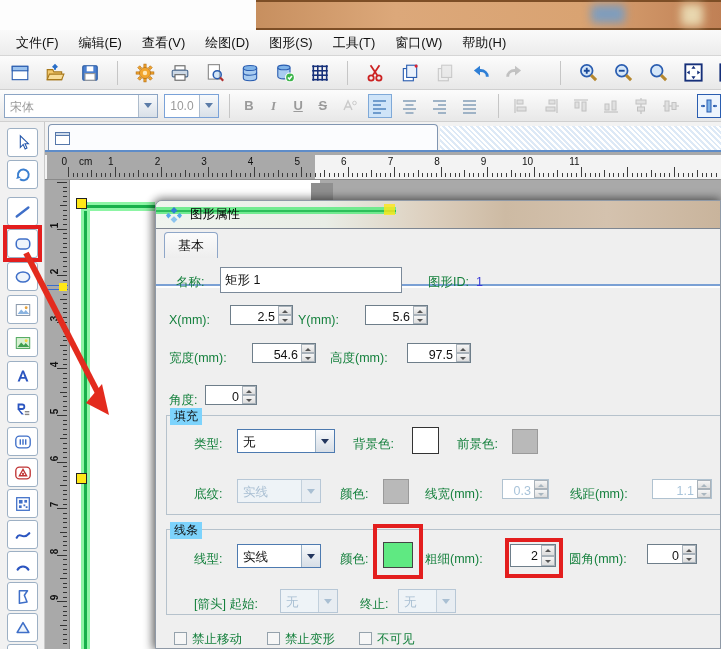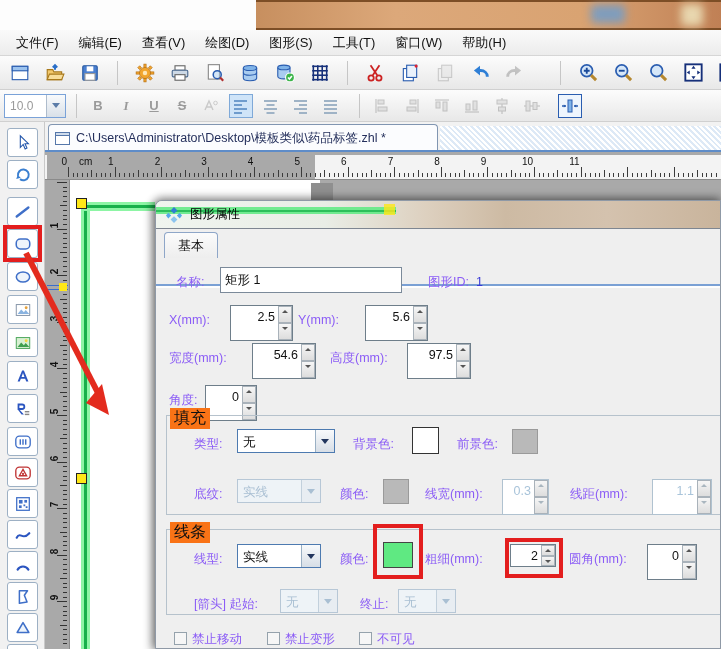--- a/index.html
+++ b/index.html
@@ -68,43 +68,43 @@
   
   #dialog{left:155px;top:200px;width:566px;height:449px;background:#efefef;border:1px solid #8f99a6;border-radius:7px 0 0 0;box-shadow:-3px 2px 10px rgba(0,0,0,.45),0 -3px 8px rgba(0,0,0,.3);overflow:hidden;z-index:40}
   #dlg-title{position:absolute;left:0;top:0;width:100%;height:28px;background:linear-gradient(90deg,#f0f5ef 0%,#e9ede6 30%,#ddd0bf 48%,#cdbaa3 62%,#d4c2ae 80%,#c9b49c 100%);border-bottom:1px solid #7e8691;display:flex;align-items:center}
   #dlg-green-stripe{position:absolute;left:0;top:6px;width:240px;height:7px;background:rgba(100,234,134,.9);filter:blur(.4px)}
   #dlg-green-core{position:absolute;left:0;top:9px;width:240px;height:2px;background:rgba(23,176,74,.75)}
   #dlg-yellow-dot{position:absolute;left:228px;top:3px;width:11px;height:11px;background:#ffe817;opacity:.8;filter:blur(.6px)}
   #dlg-title span{margin-left:8px;font-size:12.5px;color:#000;position:relative}
   #dlg-tabstrip{position:absolute;left:0;top:28px;width:100%;height:29px;background:#efefef}
   #dlg-tab{position:absolute;left:8px;top:3px;width:54px;height:26px;background:linear-gradient(#fbfbfb,#eeeeee);border:1px solid #8ea6c8;border-bottom:none;border-radius:4px 4px 0 0;text-align:center;line-height:25px;font-size:13px}
   #dlg-underline{position:absolute;left:0;top:55px;width:100%;height:2px;background:#7aa0d4;box-shadow:0 2px 0 #fdfdfd}
-  .lbl{position:absolute;font-size:12.5px;color:#8b5cf6;white-space:nowrap;line-height:22px}
+  .lbl{position:absolute;font-size:12.5px;color:#15803d;white-space:nowrap;line-height:22px}
   .input{position:absolute;background:#fff;border:1px solid #7b8a9a;padding:4px;font-size:12.5px}
-  .spin{position:absolute;display:flex;border:1px solid #6e7e8a;background:#fff;height:36px}
+  .spin{position:absolute;display:flex;border:1px solid #6e7e8a;background:#fff;height:20px}
   .spin .sv{flex:1;text-align:right;padding:4px 3px;font-size:12.5px;color:#111}
   .spin .sb{width:14px;display:flex;flex-direction:column;flex:none}
   .spin .sb i{flex:1;background:linear-gradient(#f6f6f6,#dddddd);border:1px solid #a9b2ba;position:relative}
   .spin .sb i::after{content:"";position:absolute;left:3px;top:3px;border-left:3px solid transparent;border-right:3px solid transparent}
   .spin .sb i.up::after{border-bottom:3px solid #555}
   .spin .sb i.dn::after{border-top:3px solid #555}
   .spin.dis{border-color:#b0c2d0}
   .spin.dis .sv{color:#a9c4da}
   .spin.dis .sb i.up::after{border-bottom-color:#a9b6bf}
   .spin.dis .sb i.dn::after{border-top-color:#a9b6bf}
   .dcombo{position:absolute;display:flex;border:1px solid #4d7ab0;background:#fff;height:24px}
   .dcombo .cv{flex:1;padding:4px 5px;font-size:12.5px;color:#111;white-space:nowrap;overflow:hidden}
   .dcombo .ca{width:19px;background:linear-gradient(#f8fafc,#d7dee6);border-left:1px solid #9ab0c4;display:flex;align-items:center;justify-content:center;flex:none}
   .dcombo .ca .t{width:0;height:0;border-left:4px solid transparent;border-right:4px solid transparent;border-top:5px solid #22365e}
   .dcombo.dis{border-color:#b7c7d6;background:#eef3f7}
   .dcombo.dis .cv{color:#a9bfd3}
   .dcombo.dis .ca{background:#e8edf2;border-left-color:#c2d0dc}
   .dcombo.dis .ca .t{border-top-color:#a9bfd3}
   .fieldset{position:absolute;border:1px solid #b6c2cc}
-  .fieldset-label{position:absolute;background:#f97316;padding:0 4px;font-size:16px}
+  .fieldset-label{position:absolute;background:#7dd3fc;padding:0 4px;font-size:12px}
   .swatch{position:absolute;border:1px solid #9a9a9a}
   .cb{position:absolute;width:13px;height:13px;background:#f6f6f6;border:1px solid #95a2ac}
   .redbox{position:absolute;border:4px solid #e31e1e;z-index:60}
 </style>
 </head>
 <body>
 
 <div class="abs" id="titlebar">
   <div class="abs" id="title-right">
     <div class="blob" style="left:335px;top:5px;width:34px;height:18px;background:#7f9dbd"></div>
@@ -283,20 +283,26 @@
           <path d="M9 11l-1.5 2.4h3z"></path>
           <path d="M7 9l-2.4-1.5v3z"></path>
           <path d="M11 9l2.4-1.5v3z"></path>
         </g>
       </svg>
     </span>
 
 </div>
 
 <div class="abs toolbar" id="toolbar2">
+  <span class="combo" style="width:182px">
+    <span class="cv">宋体</span>
+    <span class="ca">
+        <i class="tri-d"></i>
+      </span>
+  </span>
   <span class="combo" style="width:62px;border-color:#7aa2d8">
     <span class="cv">10.0</span>
     <span class="ca">
         <i class="tri-d"></i>
       </span>
   </span>
   <span class="sep"></span>
   <span class="fmt-letter">B</span>
   <span class="fmt-letter" style="font-style:italic;font-family:'Liberation Serif',serif">I</span>
   <span class="fmt-letter" style="text-decoration:underline">U</span>
@@ -506,21 +512,20 @@
 
 <div class="abs redbox" style="left:3px;top:225px;width:39px;height:37px"></div>
 
 <div class="abs" id="tabstrip">
   <div id="tab-hatch"></div>
   <div id="doc-tab">
     <svg width="15" height="13" viewBox="0 0 15 13">
         <rect x=".5" y=".5" width="14" height="12" fill="#fff" stroke="#5577aa"></rect>
         <rect x=".5" y=".5" width="14" height="3" fill="#cfdcec" stroke="#5577aa"></rect>
       </svg>
-    <span>C:\Users\Administrator\Desktop\模板类似\药品标签.zhl *</span>
   </div>
   <div id="tab-underline"></div>
 </div>
 
 <div class="abs" id="canvas">
   <div id="hruler">
       <div id="hruler-dark"></div>
       <i class="htick" style="left: 23px; height: 10px;"></i>
       <i class="htick" style="left: 27.66px; height: 4px;"></i>
       <i class="htick" style="left: 32.32px; height: 4px;"></i>

